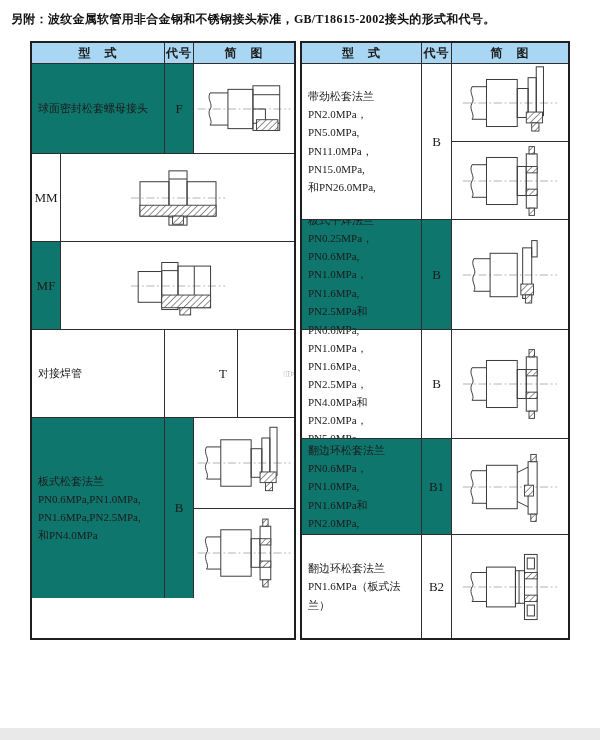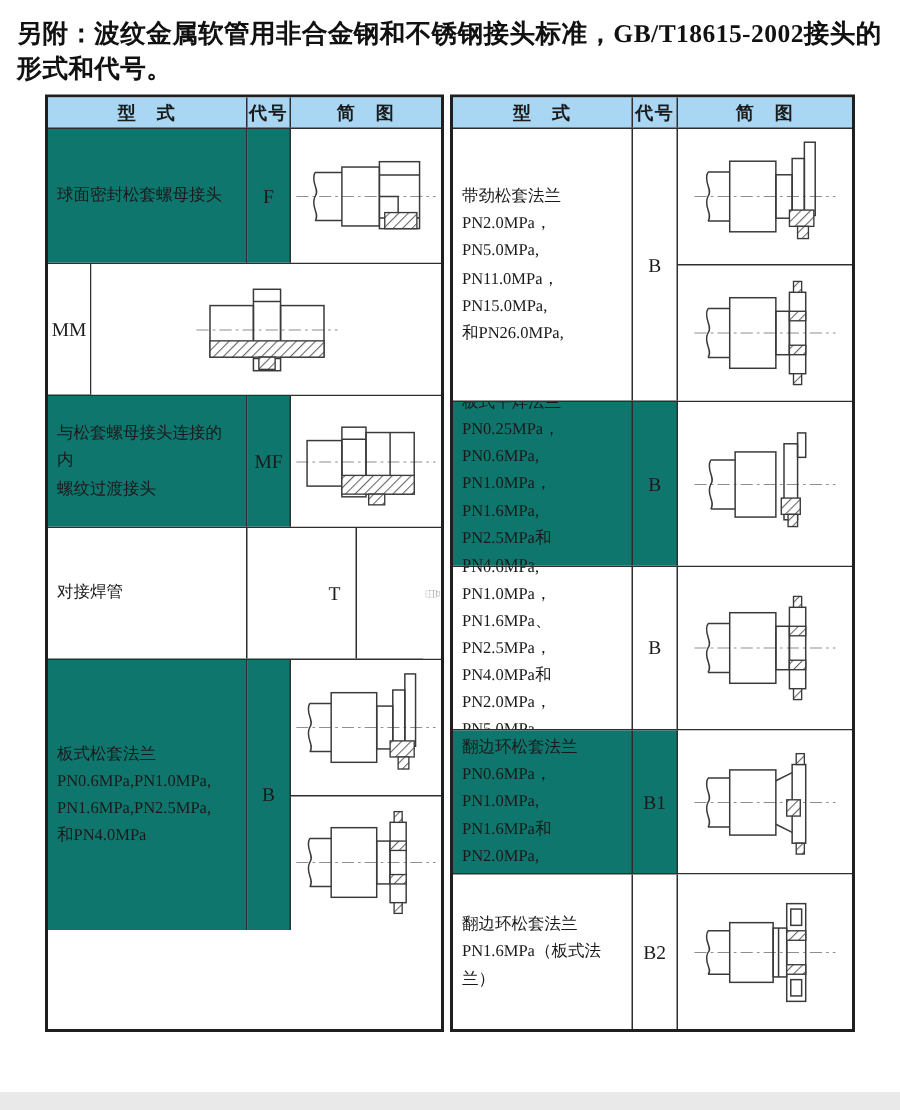--- a/index.html
+++ b/index.html
@@ -1,24 +1,24 @@
 <!DOCTYPE html>
 <html><head>
 <meta charset="utf-8">
 <style>
   * { box-sizing: border-box; margin: 0; padding: 0; }
   html,body { width:600px; height:740px; background:#ffffff; overflow:hidden; }
   body { position:relative; font-family:"Liberation Serif","DejaVu Serif",serif; color:#1a1a1a; }
 
   .caption {
     position:absolute; left:11px; top:11px; width:580px;
-    font-size:17px; font-weight:bold; letter-spacing:0.3px; color:#111;
+    font-size:12px; font-weight:bold; letter-spacing:0.3px; color:#111;
   }
 
-  .tables { position:absolute; left:30px; top:63px; display:flex; gap:4px; }
+  .tables { position:absolute; left:30px; top:41px; display:flex; gap:4px; }
   .tbl { border:2px solid #1f1f1f; background:#fff; }
   #tbl-left  { width:266px; }
   #tbl-right { width:270px; }
 
   .row { display:flex; border-bottom:1px solid #2e2e2e; }
   .tbl .row:last-child { border-bottom:none;justify-content:flex-end; }
   .cell { border-right:1px solid #2e2e2e; overflow:hidden; }
   .row .cell:last-child { border-right:none; }
 
   .head { height:21px; background:#a9d6f2; }
@@ -67,22 +67,20 @@
         <div class="cell code" style="flex: 0 0 29px;">MM</div>
         <div class="cell diagcol" style="flex: 1 1 auto;">
           <div class="diag">
             <svg width="104" height="76" viewBox="0 0 112 84">
               <use href="#s-mm"></use>
             </svg>
           </div>
         </div>
       </div>
       <div class="row" style="height: 88px;">
-        <div class="cell type hl" style="flex: 0 0 133px;">与松套螺母接头连接的内
-螺纹过渡接头</div>
         <div class="cell code hl" style="flex: 0 0 29px;">MF</div>
         <div class="cell diagcol" style="flex: 1 1 auto;">
           <div class="diag">
             <svg width="104" height="76" viewBox="0 0 112 84">
               <use href="#s-mf"></use>
             </svg>
           </div>
         </div>
       </div>
       <div class="row" style="height: 88px; gap: 44px;">
@@ -115,21 +113,21 @@
           </div>
         </div>
       </div>
     </section>
   <section class="tbl" id="tbl-right">
       <div class="row head">
         <div class="cell hcell" style="flex: 0 0 120px;">型　式</div>
         <div class="cell hcell" style="flex: 0 0 30px;">代号</div>
         <div class="cell hcell" style="flex: 1 1 auto;">简　图</div>
       </div>
-      <div class="row" style="height: 182px;">
+      <div class="row" style="height: 156px;">
         <div class="cell type" style="flex: 0 0 120px;">带劲松套法兰
 PN2.0MPa，PN5.0MPa,
 PN11.0MPa，PN15.0MPa,
 和PN26.0MPa,</div>
         <div class="cell code" style="flex: 0 0 30px;">B</div>
         <div class="cell diagcol" style="flex: 1 1 auto;">
           <div class="diag">
             <svg width="104" height="76" viewBox="0 0 112 84">
               <use href="#s-flup"></use>
             </svg>

